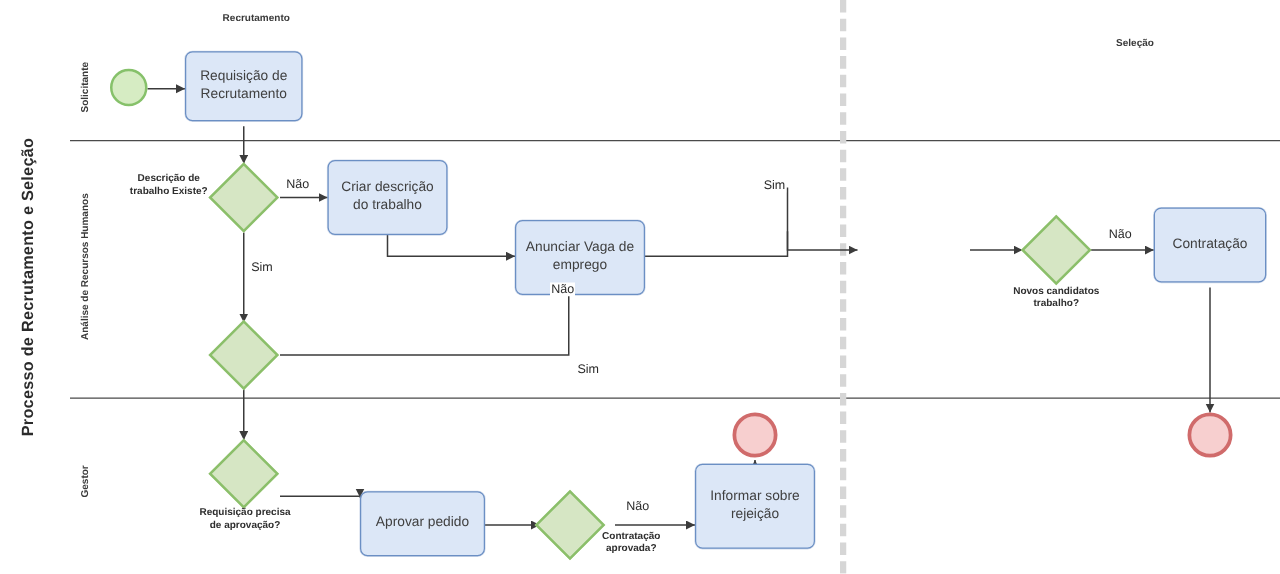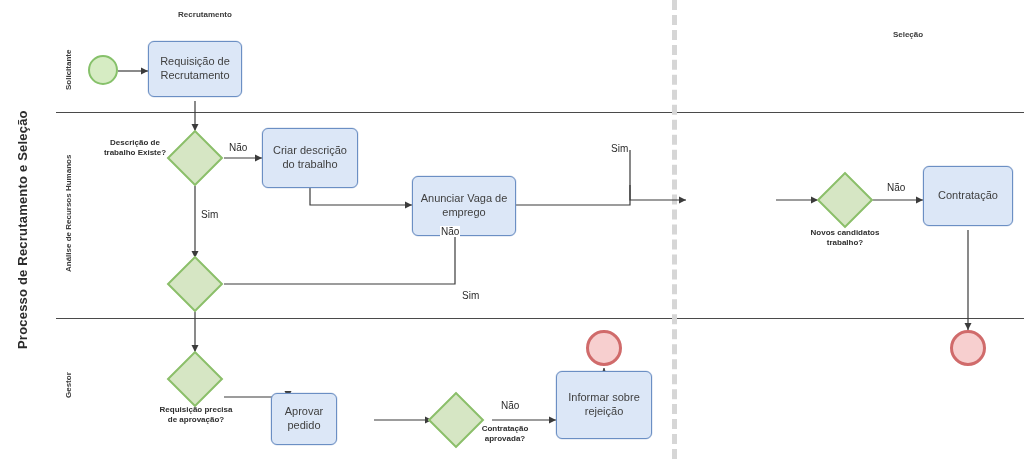--- a/index.html
+++ b/index.html
@@ -210,21 +210,21 @@
 
   <div class="task" style="left:148px; top:41px; width:94px; height:56px;">Requisição de Recrutamento</div>
 
   <div class="task" style="left:262px; top:128px; width:96px; height:60px;">Criar descrição do trabalho</div>
 
   <div class="task" style="left:412px; top:176px; width:104px; height:60px;">Anunciar Vaga de emprego</div>
 
 
   <div class="task" style="left:923px; top:166px; width:90px; height:60px;">Contratação</div>
 
-  <div class="task" style="left:271px; top:393px; width:66px; height:52px;">Aprovar pedido</div>
+  <div class="task" style="left:288px; top:393px; width:100px; height:52px;">Aprovar pedido</div>
 
   <div class="task" style="left:556px; top:371px; width:96px; height:68px;">Informar sobre rejeição</div>
 
   <div class="gateway" style="left:175px; top:138px; width:40px; height:40px;"></div>
   <div class="gw-caption" style="left:100px; top:138px; width:70px;">Descrição de trabalho Existe?</div>
 
   <div class="gateway" style="left:175px; top:264px; width:40px; height:40px;"></div>
 
   <div class="gateway" style="left:825px; top:180px; width:40px; height:40px;"></div>
   <div class="gw-caption" style="left:805px; top:228px; width:80px;">Novos candidatos trabalho?</div>

